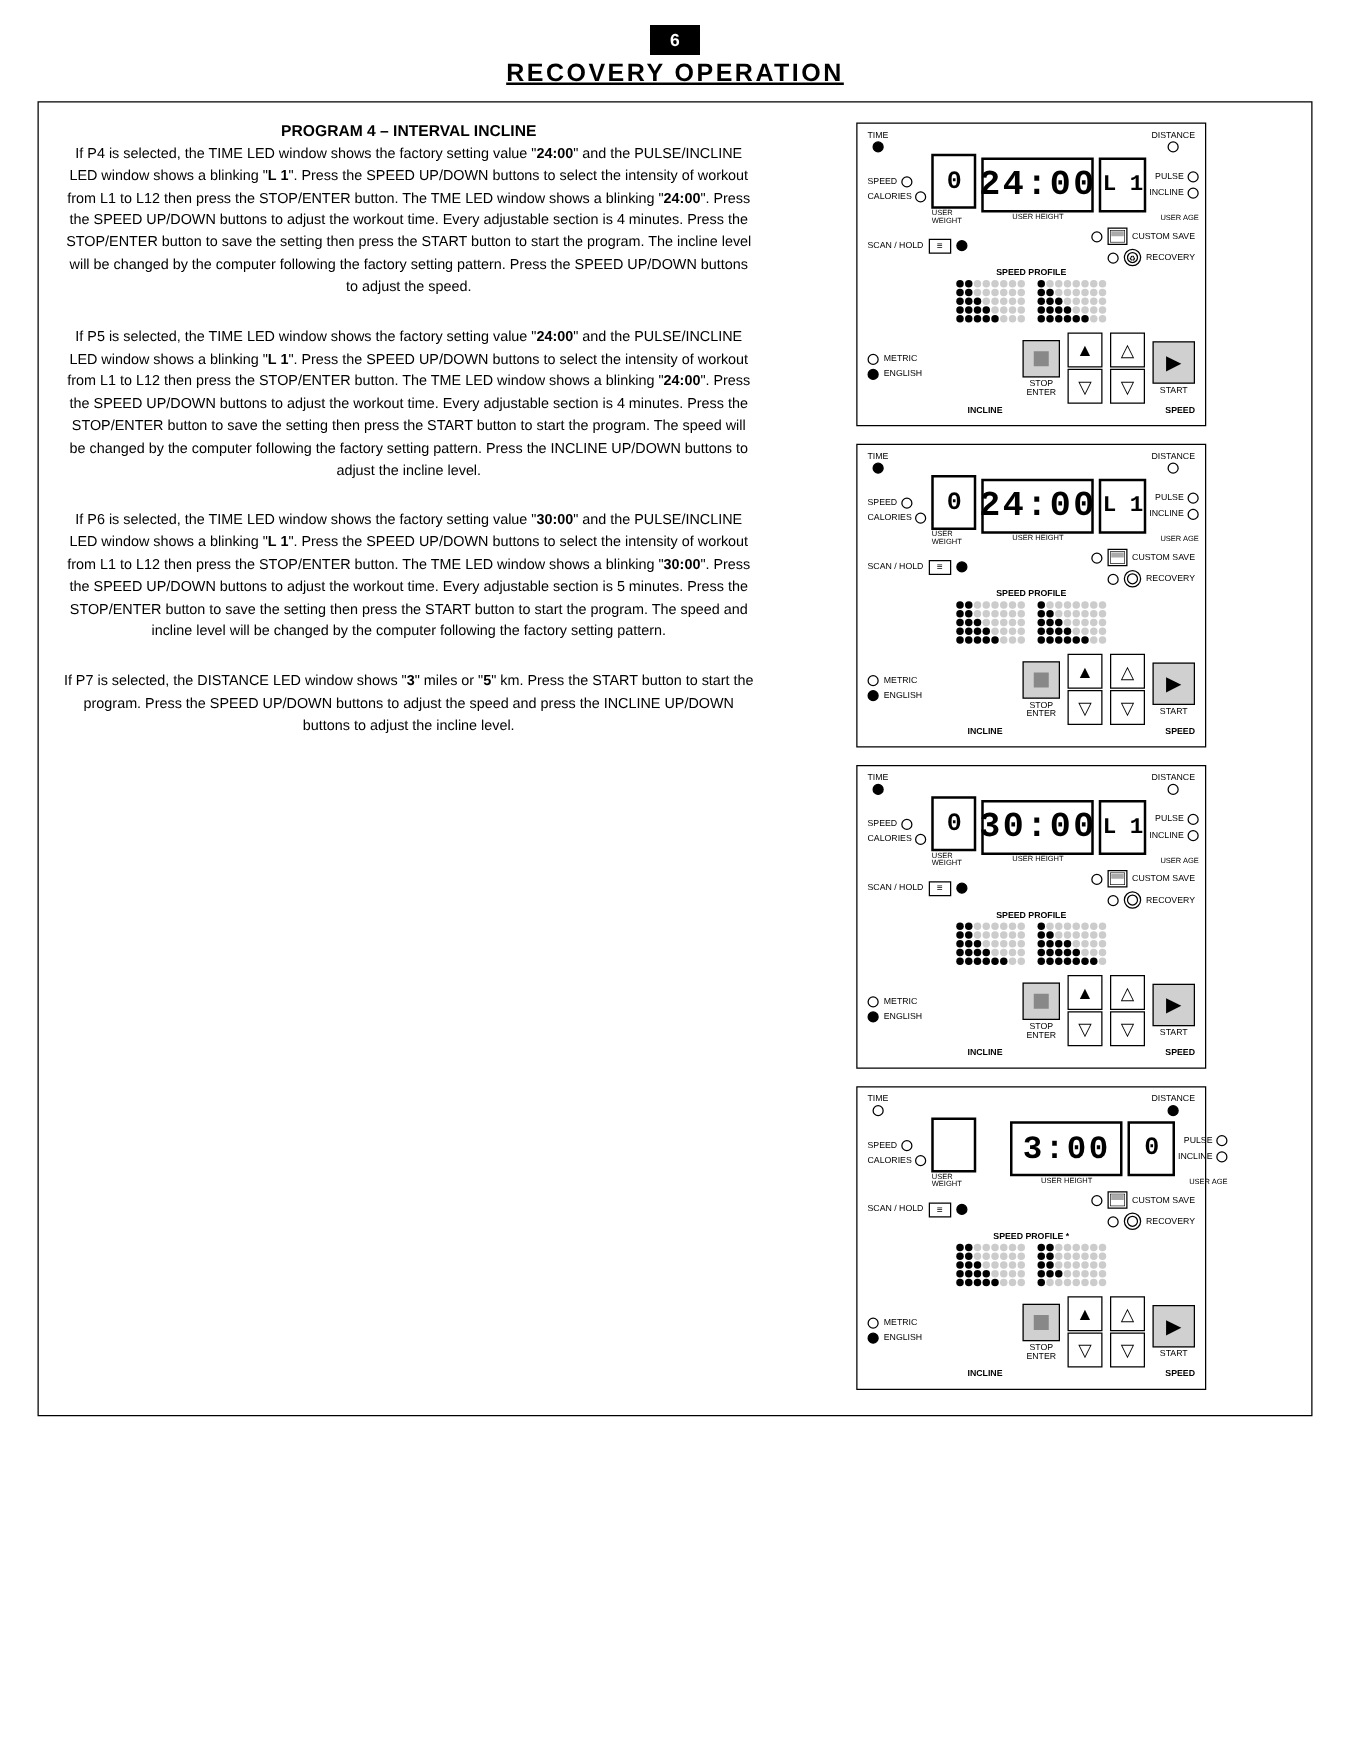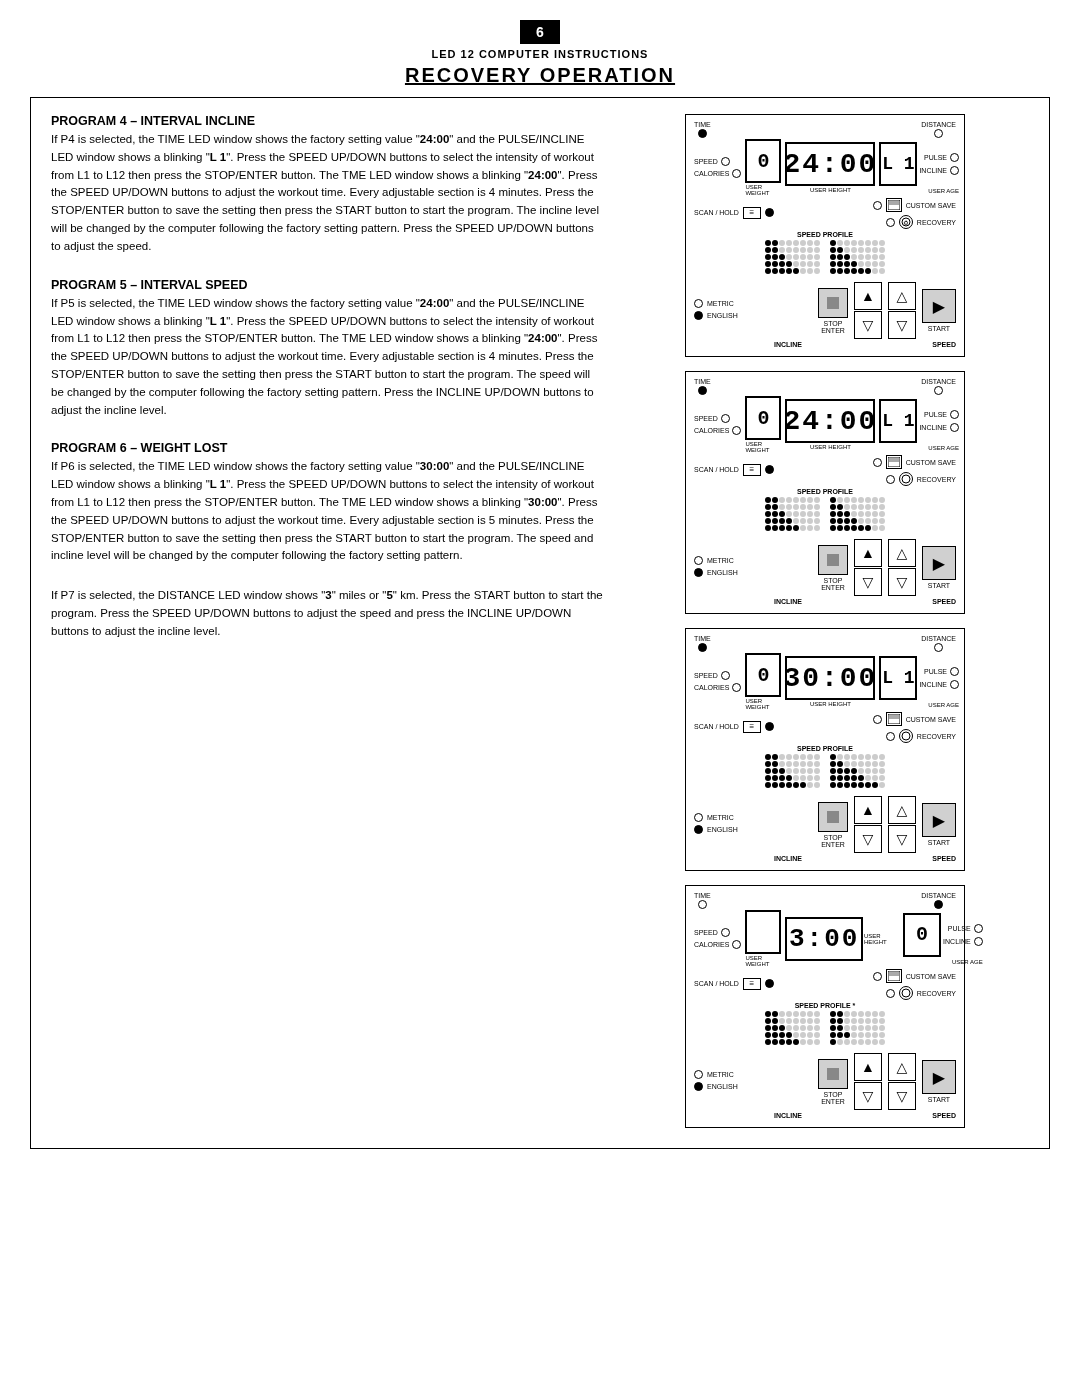--- a/index.html
+++ b/index.html
@@ -60,20 +60,21 @@
     }
     .right-col {
       flex: 0.85;
       display: flex;
       flex-direction: column;
       gap: 10px;
       align-items: center;
     }
     .program-section {
       margin-bottom: 4px;
+      text-align: center;
     }
     .program-title {
       font-weight: bold;
       font-size: 12.5px;
       margin-bottom: 3px;
     }
     .program-text {
       font-size: 11.5px;
       line-height: 1.55;
     }
@@ -288,44 +289,41 @@
   </style>
 </head>
 <body>
 
 <div class="page">
 
   <div class="page-number-bar">
     <div class="page-number-box">6</div>
   </div>
 
-  <div class="header-title">LED 12 COMPUTER INSTRUCTIONS</div>
 
   <div class="main-title">RECOVERY OPERATION</div>
 
   <div class="content-border">
 
     <div class="left-col">
 
       <div class="program-section">
         <div class="program-title">PROGRAM 4 – INTERVAL INCLINE</div>
         <div class="program-text">
           If P4 is selected, the TIME LED window shows the factory setting value "<b>24:00</b>" and the PULSE/INCLINE LED window shows a blinking "<b>L 1</b>". Press the SPEED UP/DOWN buttons to select the intensity of workout from L1 to L12 then press the STOP/ENTER button. The TME LED window shows a blinking "<b>24:00</b>". Press the SPEED UP/DOWN buttons to adjust the workout time. Every adjustable section is 4 minutes. Press the STOP/ENTER button to save the setting then press the START button to start the program. The incline level will be changed by the computer following the factory setting pattern. Press the SPEED UP/DOWN buttons to adjust the speed.
         </div>
       </div>
 
       <div class="program-section">
-        <div class="program-title">PROGRAM 5 – INTERVAL SPEED</div>
         <div class="program-text">
           If P5 is selected, the TIME LED window shows the factory setting value "<b>24:00</b>" and the PULSE/INCLINE LED window shows a blinking "<b>L 1</b>". Press the SPEED UP/DOWN buttons to select the intensity of workout from L1 to L12 then press the STOP/ENTER button. The TME LED window shows a blinking "<b>24:00</b>". Press the SPEED UP/DOWN buttons to adjust the workout time. Every adjustable section is 4 minutes. Press the STOP/ENTER button to save the setting then press the START button to start the program. The speed will be changed by the computer following the factory setting pattern. Press the INCLINE UP/DOWN buttons to adjust the incline level.
         </div>
       </div>
 
       <div class="program-section">
-        <div class="program-title">PROGRAM 6 – WEIGHT LOST</div>
         <div class="program-text">
           If P6 is selected, the TIME LED window shows the factory setting value "<b>30:00</b>" and the PULSE/INCLINE LED window shows a blinking "<b>L 1</b>". Press the SPEED UP/DOWN buttons to select the intensity of workout from L1 to L12 then press the STOP/ENTER button. The TME LED window shows a blinking "<b>30:00</b>". Press the SPEED UP/DOWN buttons to adjust the workout time. Every adjustable section is 5 minutes. Press the STOP/ENTER button to save the setting then press the START button to start the program. The speed and incline level will be changed by the computer following the factory setting pattern.
         </div>
       </div>
 
       <div class="program-section">
         <div class="program-text">
           If P7 is selected, the DISTANCE LED window shows "<b>3</b>" miles or "<b>5</b>" km. Press the START button to start the program. Press the SPEED UP/DOWN buttons to adjust the speed and press the INCLINE UP/DOWN buttons to adjust the incline level.
         </div>
       </div>
@@ -971,21 +969,21 @@
             </div>
             <div class="indicator-row">
               <span style="font-size:7px;">CALORIES</span>
               <div class="led-circle"></div>
             </div>
           </div>
           <div style="display:flex; flex-direction:column; align-items:center; gap:1px;">
             <div class="display-small" style="width:36px; height:44px; font-size:20px;"></div>
             <span style="font-size:6px;">USER WEIGHT</span>
           </div>
-          <div style="display:flex; flex-direction:row; align-items:center; gap:1px;">
+          <div style="display:flex; flex-direction:column; align-items:center; gap:1px;margin-left:23px;">
             <div class="display-block" style="font-size:26px;">3:00</div>
             <span style="font-size:6px;">USER HEIGHT</span>
           </div>
           <div style="display:flex; flex-direction:column; gap:2px; align-items:flex-end;">
             <div style="display:flex; align-items:center; gap:2px;">
               <div class="display-small" style="width:38px; height:44px; font-size:20px;">0</div>
               <div style="display:flex; flex-direction:column; gap:4px;">
                 <div class="indicator-row right">
                   <div class="led-circle"></div>
                   <span style="font-size:7px;">PULSE</span>

